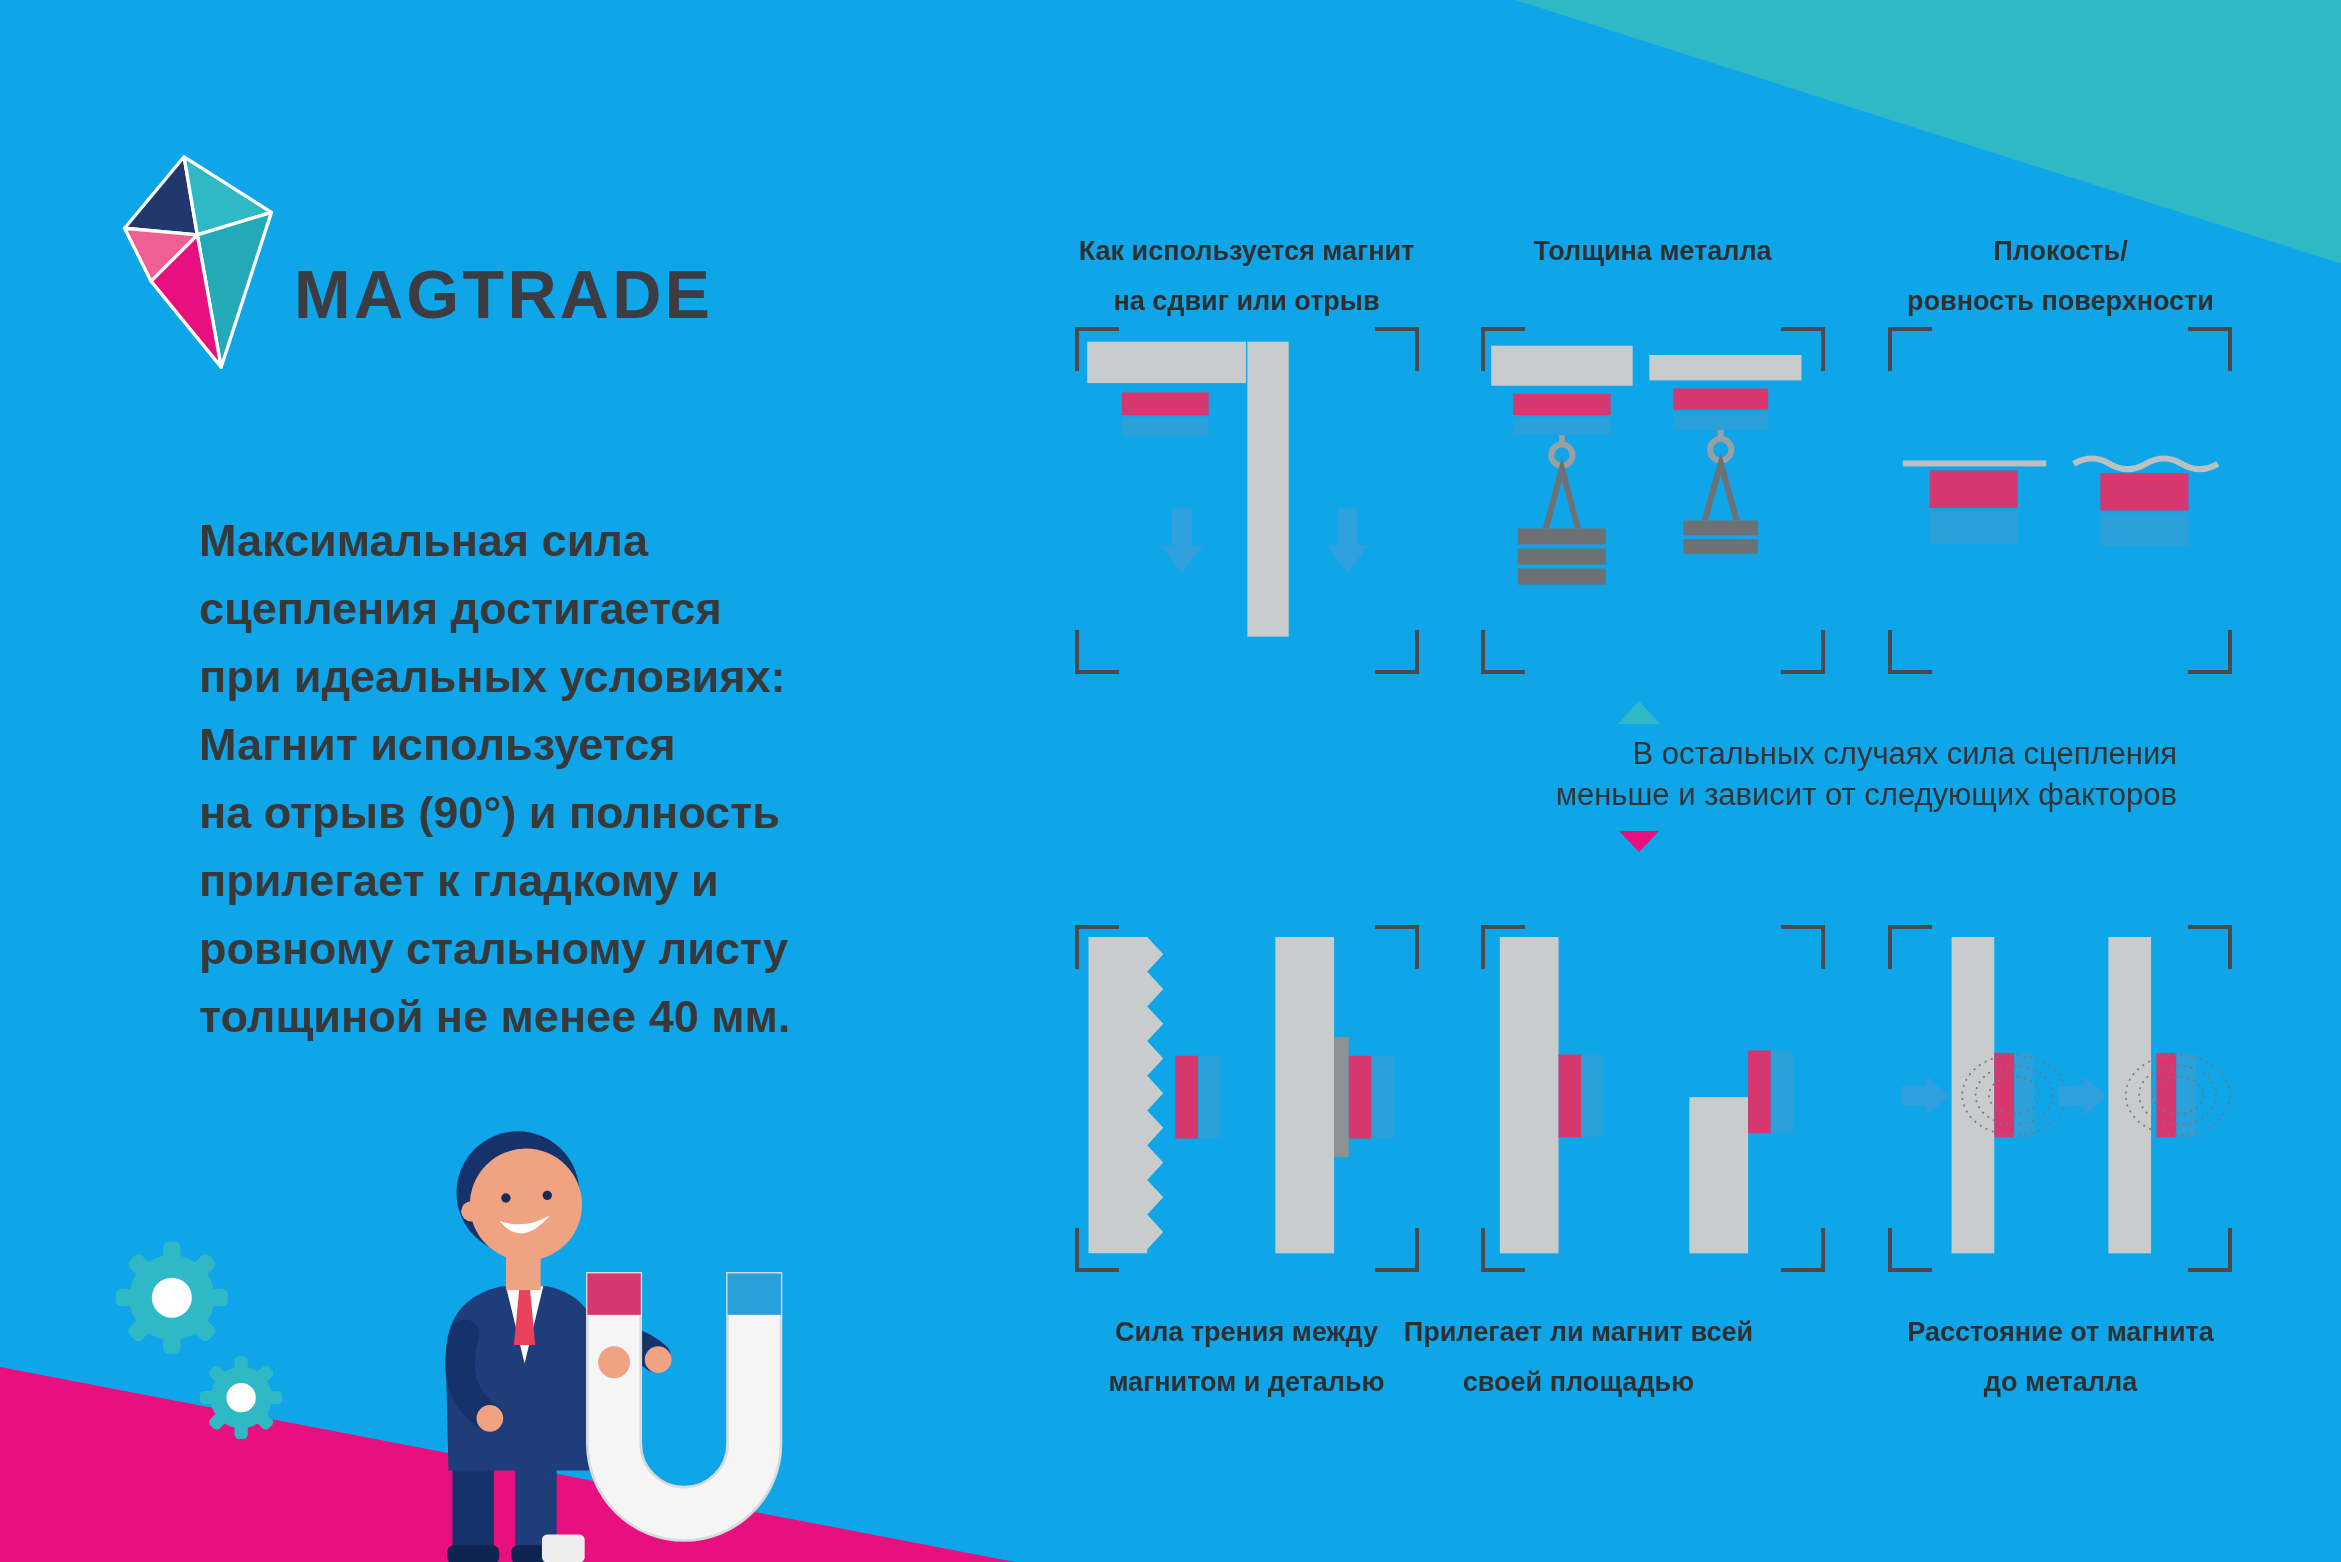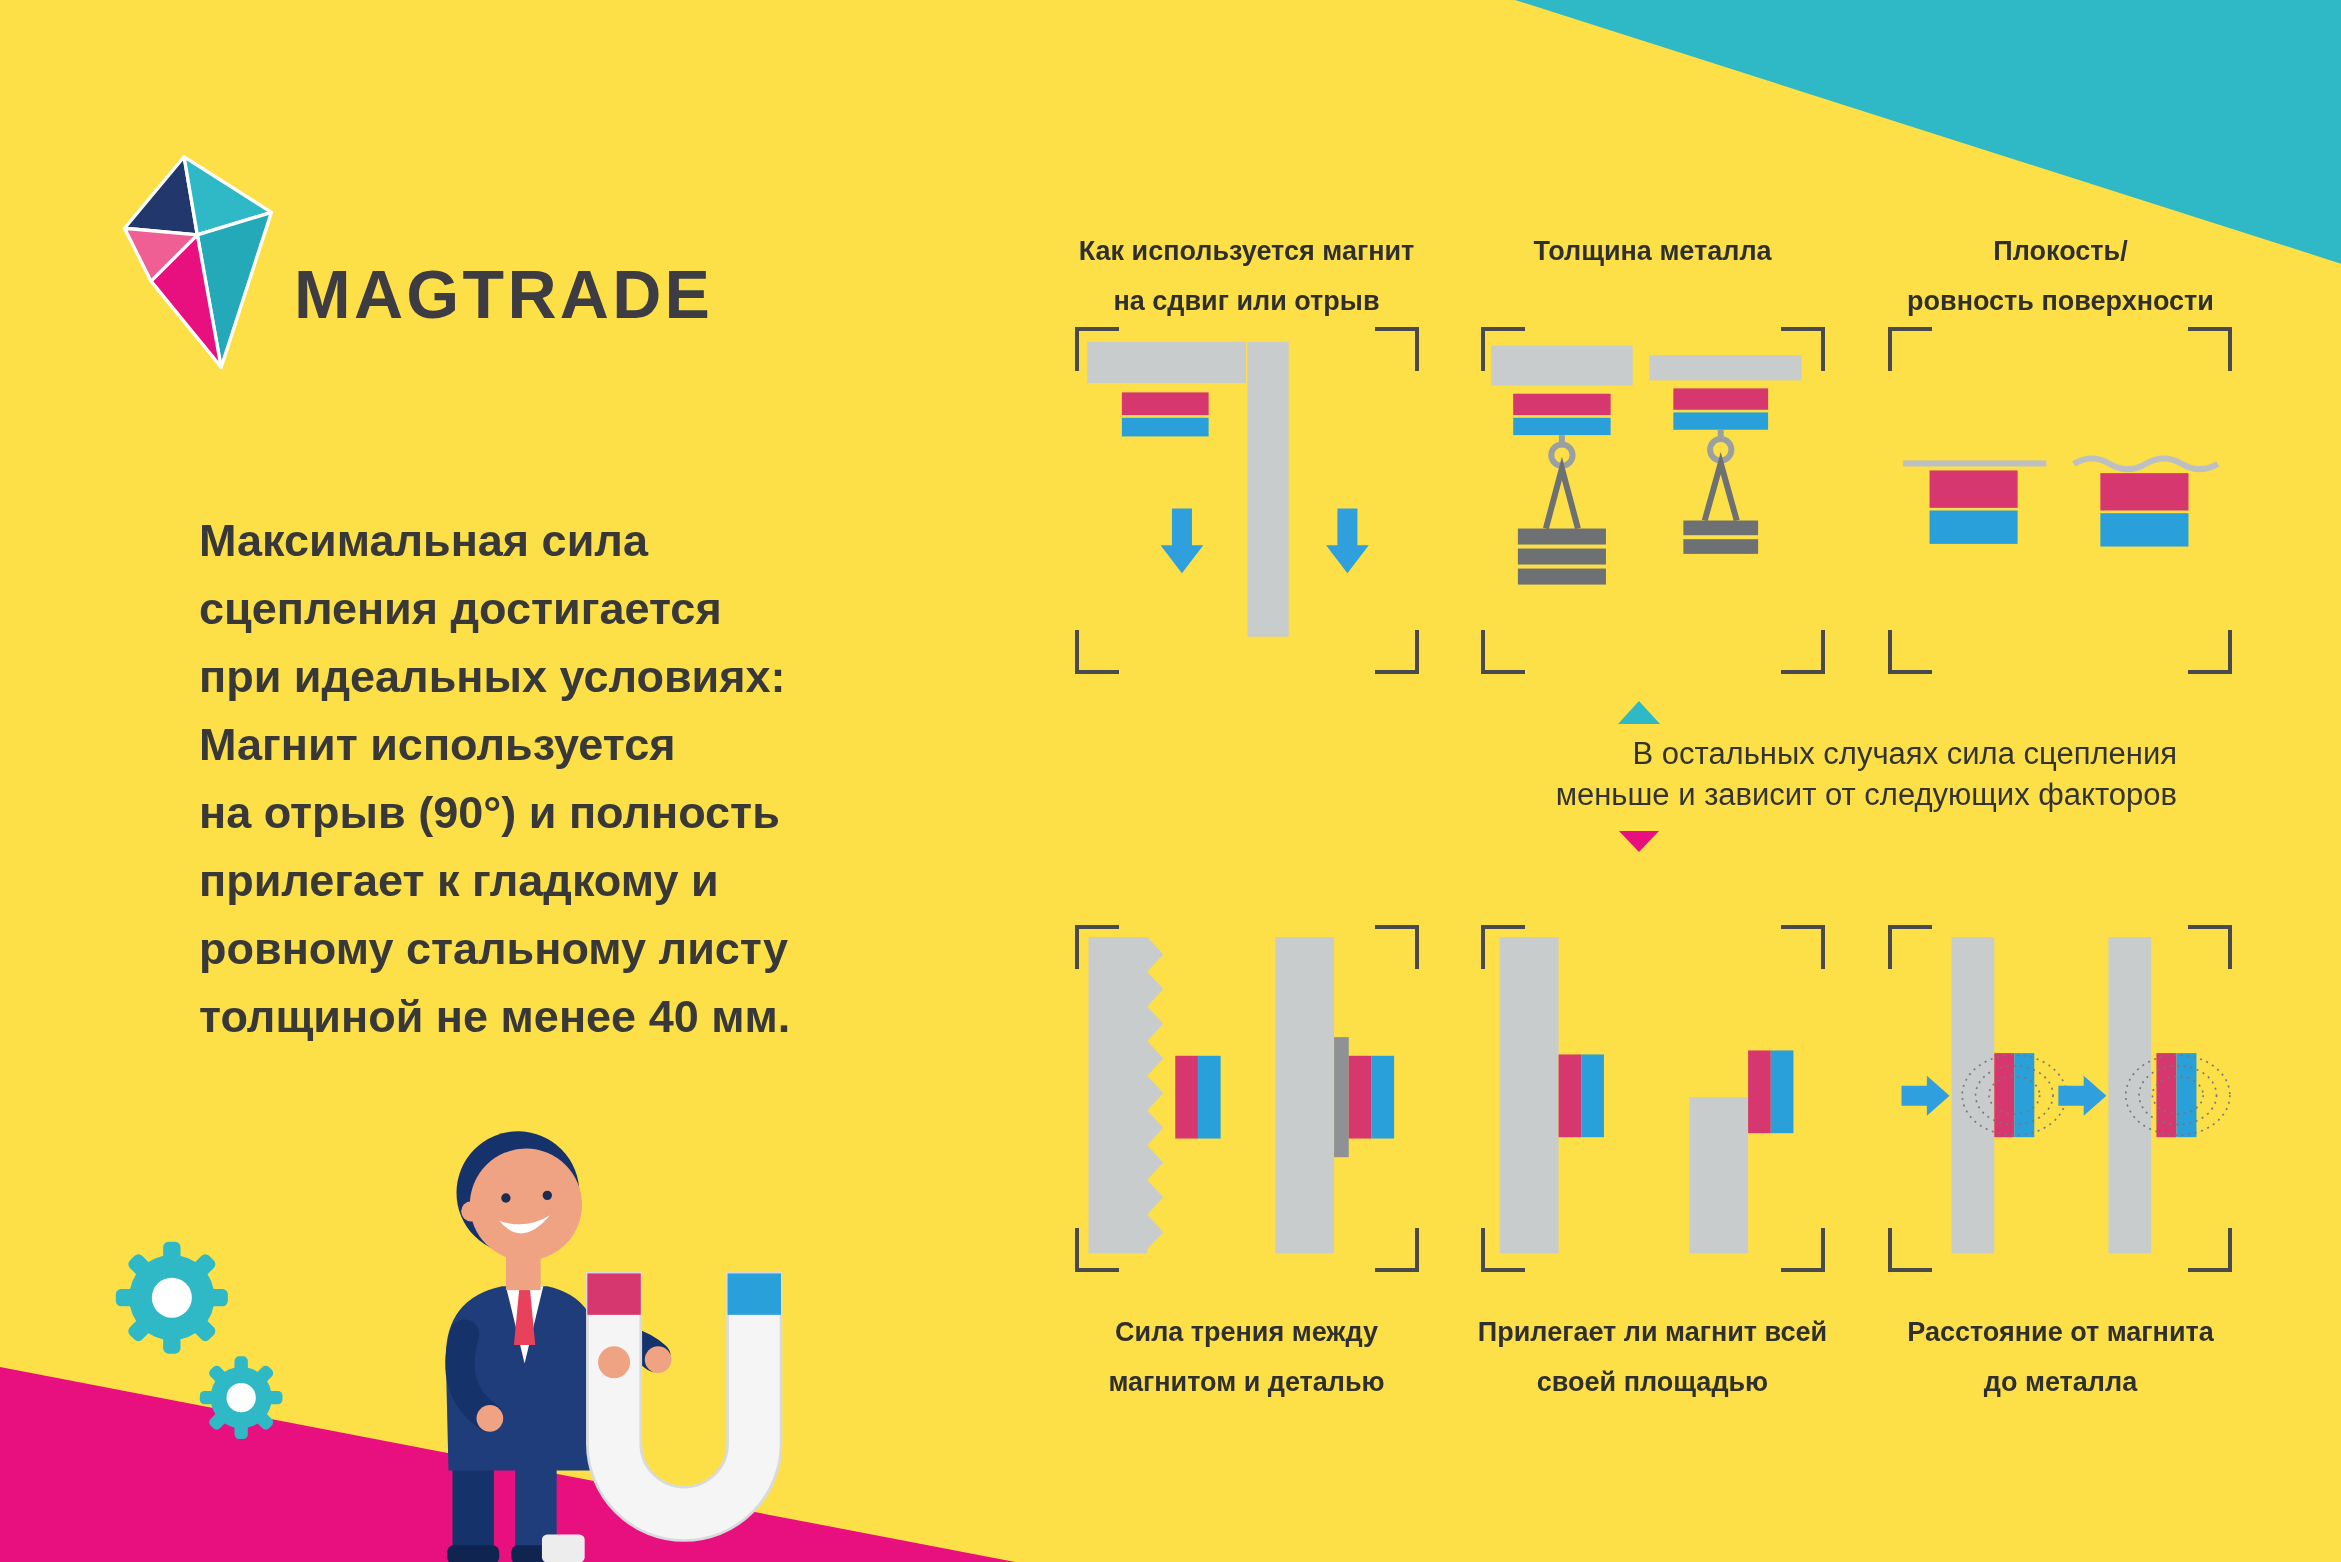--- a/index.html
+++ b/index.html
@@ -11,21 +11,21 @@
     --plate-gray:#c9cccd;
     --plate-gray-dark:#6e7173;
     --strip-gray:#8f9294;
     --line-gray:#bcc0c2;
     --hook-gray:#9aa0a2;
     --text-dark:#383838;
     --frame-gray:#4a4a4c;
   }
   html,body{margin:0;padding:0;background:#ffffff;}
   .page{
-    position:relative;width:2342px;height:1562px;overflow:hidden;background:#fde047;
+    position:relative;width:2342px;height:1562px;overflow:hidden;background:#0ea5e9;
     font-family:"Liberation Sans","DejaVu Sans",sans-serif;color:var(--text-dark);
   }
   
   .tri-teal{position:absolute;left:1515px;top:0;width:827px;height:264px;background:var(--teal);
     clip-path:polygon(0 0,100% 0,100% 100%);}
   .tri-magenta{position:absolute;left:0;top:1367px;width:1015px;height:195px;background:var(--magenta);
     clip-path:polygon(0 0,100% 100%,0 100%);}
   
   .logo-mark{position:absolute;left:110px;top:147px;width:172px;height:226px;}
   .logo-text{position:absolute;left:294px;top:255px;font-size:68px;font-weight:600;
@@ -33,21 +33,21 @@
   
   .intro{position:absolute;left:199px;top:507px;width:801px;font-size:45px;font-weight:bold;
     line-height:68px;white-space:pre-line;color:var(--text-dark);}
   
   .gears{position:absolute;left:93px;top:1223px;width:227px;height:240px;}
   .man{position:absolute;left:347px;top:1043px;width:454px;height:521px;}
   
   .panel-title{position:absolute;width:411px;font-size:27px;font-weight:bold;line-height:50px;
     text-align:center;white-space:pre-line;color:#2f2f2f;}
   #t1{left:1041px;top:226px;} #t2{left:1447px;top:226px;text-align:center;} #t3{left:1855px;top:226px;}
-  #t4{left:1041px;top:1307px;} #t5{left:1447px;top:1307px;} #t6{left:1855px;top:1307px;}
+  #t4{left:1041px;top:1307px;} #t5{left:1373px;top:1307px;} #t6{left:1855px;top:1307px;}
   
   .frame{position:absolute;width:344px;height:347px;}
   #frame1{left:1075px;top:327px;} #frame2{left:1481px;top:327px;} #frame3{left:1888px;top:327px;}
   #frame4{left:1075px;top:925px;} #frame5{left:1481px;top:925px;} #frame6{left:1888px;top:925px;}
   .corner{position:absolute;width:40px;height:40px;border:0 solid var(--frame-gray);}
   .c-tl{left:0;top:0;border-left-width:4.7px;border-top-width:4.7px;}
   .c-tr{right:0;top:0;border-right-width:4.7px;border-top-width:4.7px;}
   .c-bl{left:0;bottom:0;border-left-width:4.7px;border-bottom-width:4.7px;}
   .c-br{right:0;bottom:0;border-right-width:4.7px;border-bottom-width:4.7px;}
   .diagram{position:absolute;left:0;top:0;width:344px;height:347px;}

